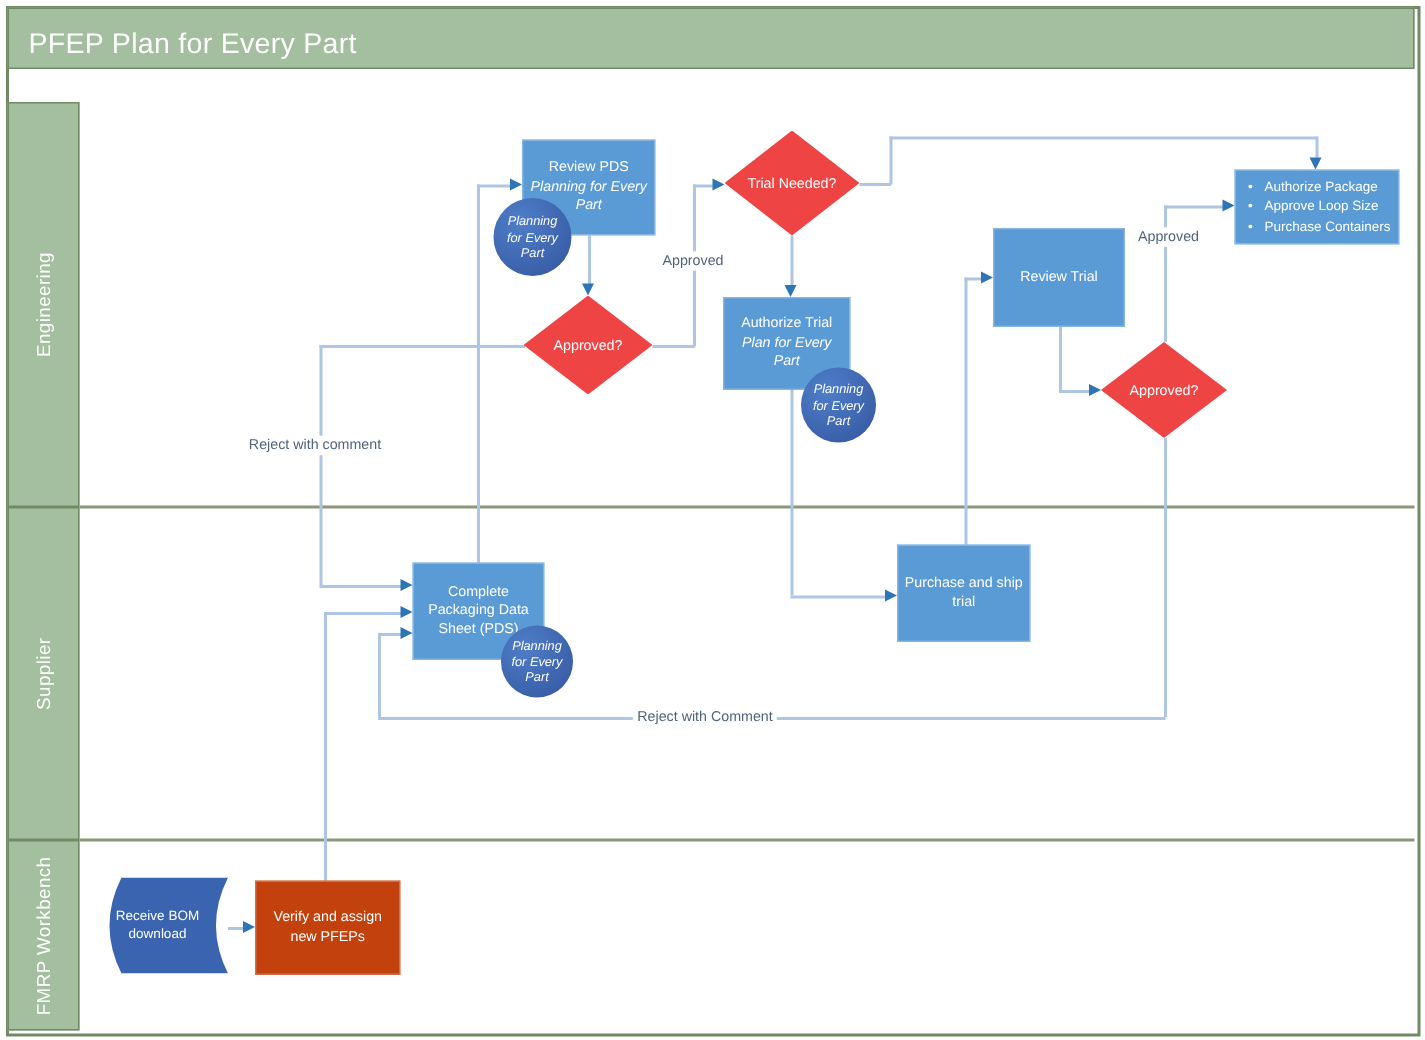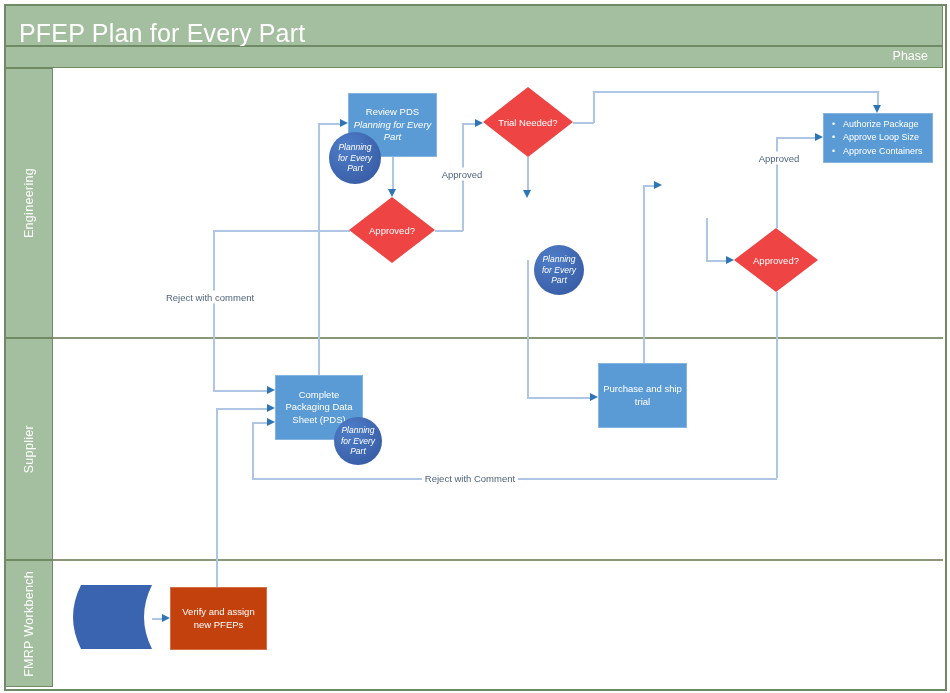--- a/index.html
+++ b/index.html
@@ -1,21 +1,21 @@
 <!DOCTYPE html>
 <html><head>
 <meta charset="utf-8">
 <style>
   html,body{margin:0;padding:0;background:#fff;font-family:"Liberation Sans",sans-serif;}
   #canvas{position:relative;width:950px;height:693px;background:#ffffff;overflow:hidden;}
 
   
   .outline{position:absolute;border:2px solid #6f8a64;background:transparent;pointer-events:none;}
   .greenbar{position:absolute;background:#a4bf9f;border:1px solid #6f8a64;box-sizing:border-box;}
-  .title-text{position:absolute;left:13px;top:13px;color:#ffffff;font-size:25px;letter-spacing:.2px;}
+  .title-text{position:absolute;left:13px;top:13px;color:#ffffff;font-size:19px;letter-spacing:.2px;}
   .phase-text{position:absolute;right:14px;top:2px;color:#ffffff;font-size:12.5px;}
   .lane-label{display:flex;align-items:center;justify-content:center;}
   .lane-label span{writing-mode:vertical-rl;transform:rotate(180deg);color:#fdfdfd;font-size:12.5px;letter-spacing:.3px;}
   .divider{position:absolute;background:#8a9779;}
 
   
   .cline{position:absolute;background:#aec6e4;z-index:1;}
   .h{height:1.5px;} .v{width:1.5px;}
   .arr{position:absolute;width:0;height:0;z-index:2;}
   .arr.r{border-top:4px solid transparent;border-bottom:4px solid transparent;border-left:8px solid #2e75b6;}
@@ -43,23 +43,20 @@
 <body>
 
 <div id="canvas">
 
   <div class="outline" style="left:4px;top:4px;width:939px;height:683px;"></div>
 
   <div class="greenbar" style="left:5px;top:5px;width:938px;height:41px;">
     <div class="title-text">PFEP Plan for Every Part</div>
   </div>
 
-  <div class="greenbar" style="left:5px;top:46px;width:938px;height:22px;">
-    <div class="phase-text">Phase</div>
-  </div>
 
   <div class="greenbar lane-label" style="left:5px;top:68px;width:48px;height:270px;">
     <span>Engineering</span>
   </div>
   <div class="greenbar lane-label" style="left:5px;top:338px;width:48px;height:222px;">
     <span>Supplier</span>
   </div>
   <div class="greenbar lane-label" style="left:5px;top:560px;width:48px;height:127px;">
     <span>FMRP Workbench</span>
   </div>
@@ -136,47 +133,57 @@
   </div>
 
   <div class="diamond" style="left:349px;top:197px;width:86px;height:66px;">
     <span>Approved?</span>
   </div>
 
   <div class="diamond" style="left:483px;top:87px;width:90px;height:70px;">
     <span>Trial Needed?</span>
   </div>
 
+  <div class="box" style="left:482px;top:198px;width:85px;height:62px;">
+    <span>Authorize Trial</span>
+    <span class="it">Plan for Every Part</span>
+  </div>
   <div class="badge" style="left:534px;top:245px;width:50px;height:50px;">
     <span>Planning for Every Part</span>
   </div>
 
+  <div class="box" style="left:662px;top:152px;width:88px;height:66px;">
+    <span>Review Trial</span>
+  </div>
 
   <div class="diamond" style="left:734px;top:228px;width:84px;height:64px;">
     <span>Approved?</span>
   </div>
 
   <div class="box listbox" style="left:823px;top:113px;width:110px;height:50px;">
     <span class="li">Authorize Package</span>
     <span class="li">Approve Loop Size</span>
-    <span class="li">Approve Containers</span>
+    <span class="li">Purchase Containers</span>
   </div>
 
   <div class="box" style="left:275px;top:375px;width:88px;height:65px;">
     <span>Complete Packaging Data Sheet (PDS)</span>
   </div>
   <div class="badge" style="left:334px;top:417px;width:48px;height:48px;">
     <span>Planning for Every Part</span>
   </div>
 
   <div class="box" style="left:598px;top:363px;width:89px;height:65px;">
     <span>Purchase and ship trial</span>
   </div>
 
   <svg class="shape-svg" style="left:65px;top:585px;" width="87" height="64" viewBox="0 0 87 64">
     <path d="M 16 0 H 87 Q 71 32 87 64 H 16 Q 0 32 16 0 Z" fill="#3a64af"></path>
   </svg>
+  <div class="shape-text" style="left:70px;top:585px;width:70px;height:64px;">
+    <span>Receive BOM download</span>
+  </div>
 
   <div class="box" style="left:170px;top:587px;width:97px;height:63px;background:#c2410c;">
     <span>Verify and assign new PFEPs</span>
   </div>
 
 </div>
 
 </body></html>

